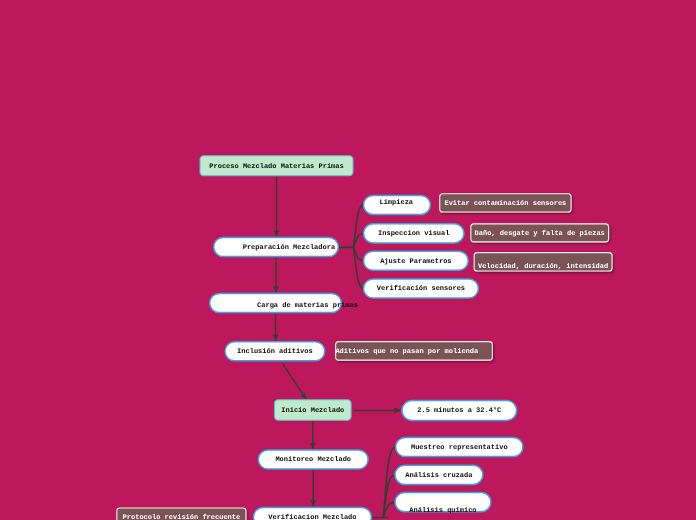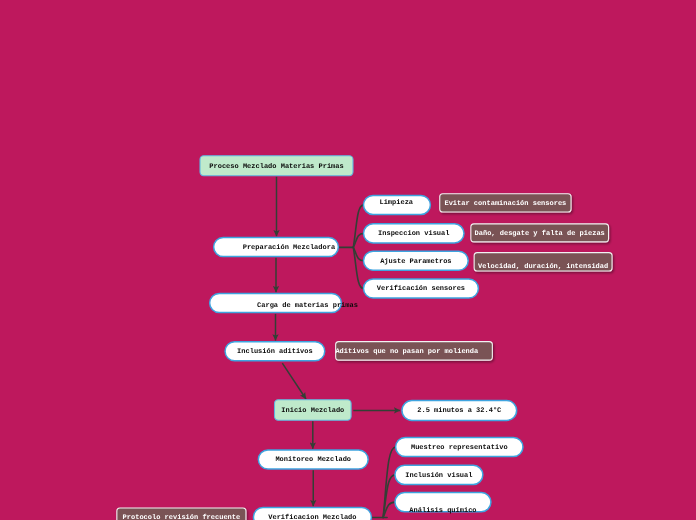--- a/index.html
+++ b/index.html
@@ -131,21 +131,21 @@
       <div class="node n-step" style="left: 257.6px; top: 449.2px; width: 111.3px; height: 20.6px; text-align: right;">
         <span class="lbl">Monitoreo Mezclado</span>
       </div>
       <div class="node n-step" style="left: 252.7px; top: 506.7px; width: 119.4px; height: 20.6px;">
         <span class="lbl">Verificacion Mezclado</span>
       </div>
       <div class="node n-step" style="left: 394.9px; top: 436.75px; width: 128.8px; height: 20.6px;">
         <span class="lbl">Muestreo representativo</span>
       </div>
       <div class="node n-step" style="left: 394.2px; top: 464.55px; width: 89.4px; height: 20.6px;">
-        <span class="lbl">Inclusión visual</span>
+        <span class="lbl">Análisis cruzada</span>
       </div>
       <div class="node n-step" style="left: 394.2px; top: 491.8px; width: 97.5px; height: 36px;">
         <span class="lbl">Análisis químico</span>
       </div>
       <div class="node n-note" style="left: 117.4px; top: 508.5px; width: 128px; height: 17.2px;">
         <span class="lbl">Protocolo revisión frecuente</span>
       </div>
     </div>
 </div>
 

